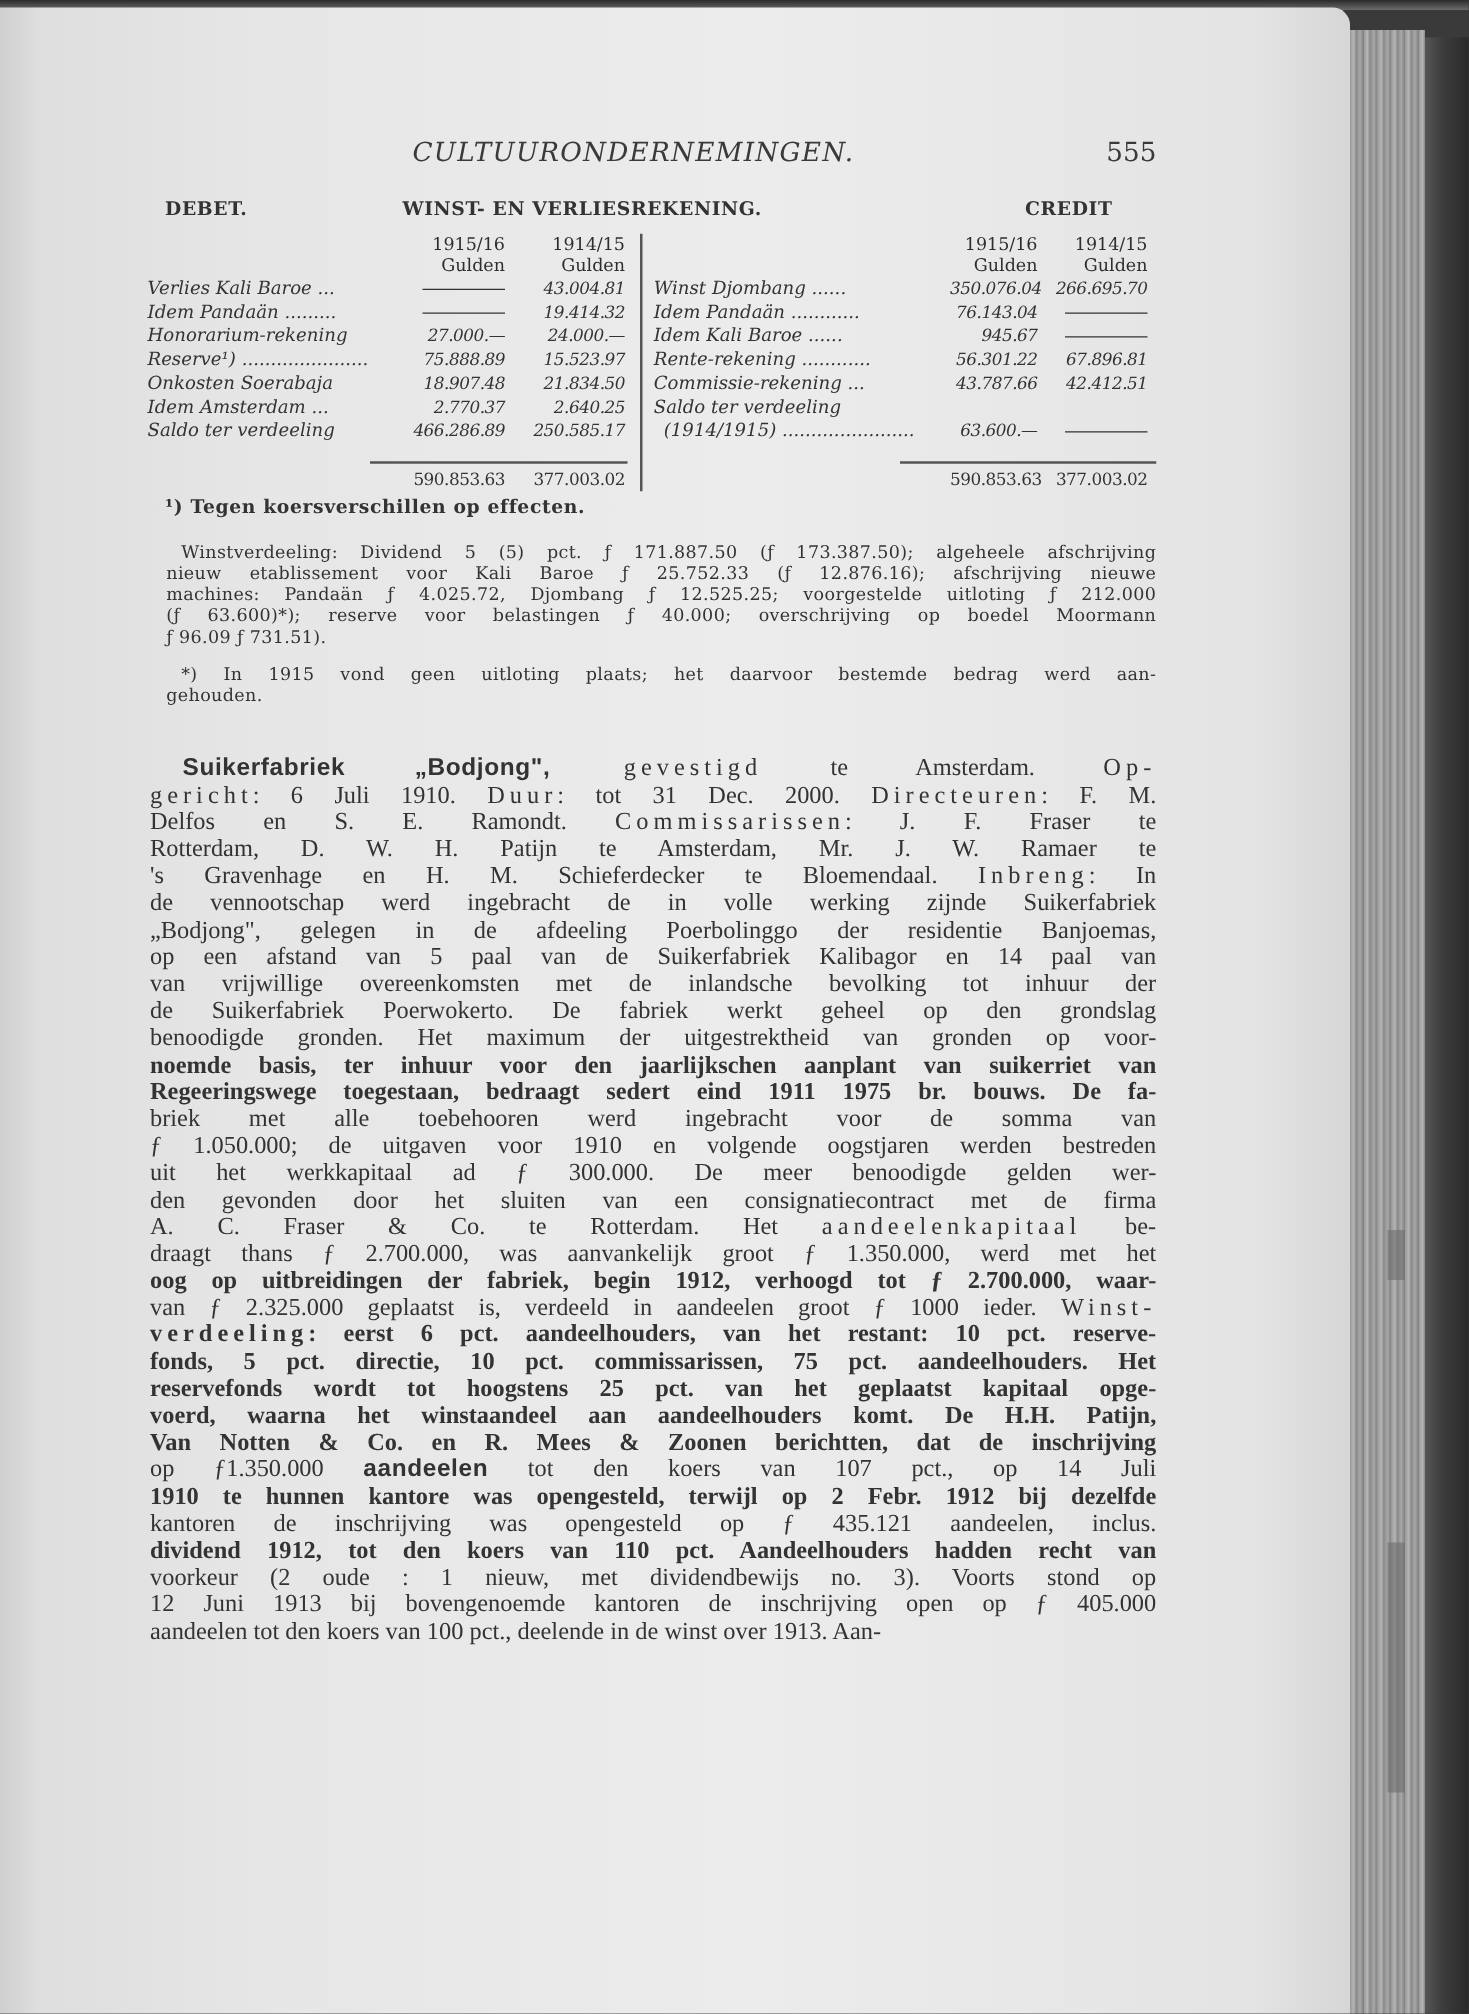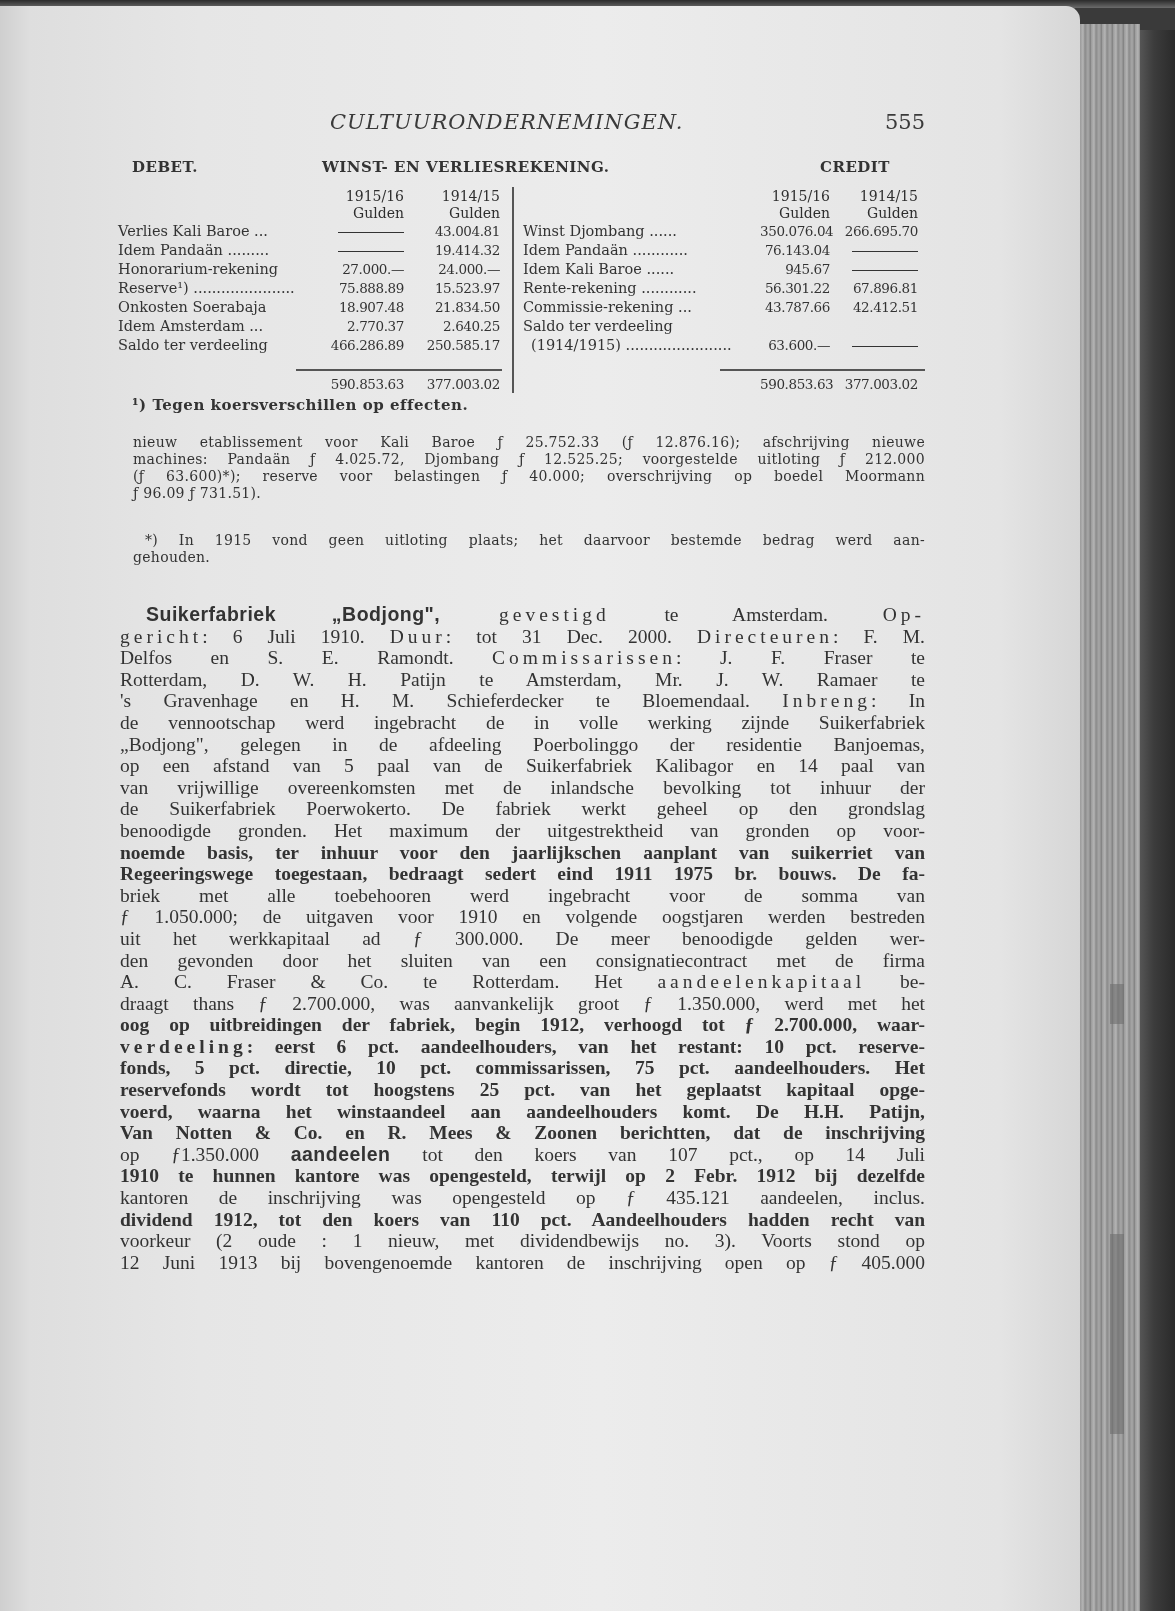--- a/index.html
+++ b/index.html
@@ -36,21 +36,21 @@
     font-family: "DejaVu Serif", serif; font-style: italic;
     font-size: 21px; letter-spacing: 1px; color: #3a3a3a;
   }
   .page-number {
     position: absolute; top: 104px; left: 885px; font-size: 21px; color: #3a3a3a;
   }
 
   
   .acct-head { position: absolute; top: 152px; font-size: 15px; font-weight: bold; letter-spacing: .5px; color: #333; }
   .acct { position: absolute; font-size: 14.5px; color: #333; white-space: nowrap; }
-  .acct .row { position: absolute; height: 19px; line-height: 19px; }
+  .acct .row { position: absolute; height: 19px; line-height: 19px; font-style: italic; }
   .num { position: absolute; text-align: right; font-size: 13.5px; letter-spacing: -.4px; }
   .colhead { position: absolute; text-align: right; font-size: 14px; }
   .dash { display: inline-block; width: 66px; height: 1px; background: #333; vertical-align: middle; }
   .vrule { position: absolute; left: 512px; top: 181px; width: 2px; height: 206px; background: #555; }
   .hrule { position: absolute; height: 2px; background: #555; }
 
   .footnote1 { position: absolute; top: 390px; left: 132px; font-size: 15px; font-weight: bold; letter-spacing: .5px; color: #333; }
 
   .small-para {
     position: absolute; left: 145px; width: 780px; font-size: 14px;
@@ -173,20 +173,21 @@
 
   <div class="hrule" style="left:720px; top:363px; width:205px;"></div>
   <div class="acct" style="left:523px; top:370px;">
     <span class="num" style="left:237px; width:70px;">590.853.63</span>
     <span class="num" style="left:319px; width:76px;">377.003.02</span>
   </div>
 
   <div class="footnote1">¹) Tegen koersverschillen op effecten.</div>
 
   <div class="small-para" style="top:428px;">
+    <div style="text-align-last:justify; padding-left:0px;">Winstverdeeling: Dividend 5 (5) pct. ƒ 171.887.50 (ƒ 173.387.50); algeheele afschrijving</div>
     <div style="text-align-last:justify; margin-left:-12px;">nieuw etablissement voor Kali Baroe ƒ 25.752.33 (ƒ 12.876.16); afschrijving nieuwe</div>
     <div style="text-align-last:justify; margin-left:-12px;">machines: Pandaän ƒ 4.025.72, Djombang ƒ 12.525.25; voorgestelde uitloting ƒ 212.000</div>
     <div style="text-align-last:justify; margin-left:-12px;">(ƒ 63.600)*); reserve voor belastingen ƒ 40.000; overschrijving op boedel Moormann</div>
     <div style="margin-left:-12px;">ƒ 96.09 ƒ 731.51).</div>
   </div>
 
   <div class="small-para" style="top:526px;">
     <div style="text-align-last:justify;">*) In 1915 vond geen uitloting plaats; het daarvoor bestemde bedrag werd aan-</div>
     <div style="margin-left:-12px;">gehouden.</div>
   </div>
@@ -205,31 +206,33 @@
       <span class="line"><span>benoodigde gronden. Het maximum der uitgestrektheid van gronden op voor-</span></span>
       <span class="line"><span class="bold">noemde basis, ter inhuur voor den jaarlijkschen aanplant van suikerriet van</span></span>
       <span class="line"><span class="bold">Regeeringswege toegestaan, bedraagt sedert eind 1911 1975 br. bouws. De fa-</span></span>
       <span class="line"><span>briek met alle toebehooren werd ingebracht voor de somma van</span></span>
       <span class="line"><span>ƒ 1.050.000; de uitgaven voor 1910 en volgende oogstjaren werden bestreden</span></span>
       <span class="line"><span>uit het werkkapitaal ad ƒ 300.000. De meer benoodigde gelden wer-</span></span>
       <span class="line"><span>den gevonden door het sluiten van een consignatiecontract met de firma</span></span>
       <span class="line"><span>A. C. Fraser &amp; Co. te Rotterdam. Het </span><span class="spaced">aandeelenkapitaal</span><span> be-</span></span>
       <span class="line"><span>draagt thans ƒ 2.700.000, was aanvankelijk groot ƒ 1.350.000, werd met het</span></span>
       <span class="line"><span class="bold">oog op uitbreidingen der fabriek, begin 1912, verhoogd tot ƒ 2.700.000, waar-</span></span>
+      <span class="line"><span>van ƒ 2.325.000 geplaatst is, verdeeld in aandeelen groot ƒ 1000 ieder. </span><span class="spaced">Winst-</span></span>
       <span class="line"><span class="spaced bold">verdeeling</span><span class="bold">: eerst 6 pct. aandeelhouders, van het restant: 10 pct. reserve-</span></span>
       <span class="line"><span class="bold">fonds, 5 pct. directie, 10 pct. commissarissen, 75 pct. aandeelhouders. Het</span></span>
       <span class="line"><span class="bold">reservefonds wordt tot hoogstens 25 pct. van het geplaatst kapitaal opge-</span></span>
       <span class="line"><span class="bold">voerd, waarna het winstaandeel aan aandeelhouders komt. De H.H. Patijn,</span></span>
       <span class="line"><span class="bold">Van Notten &amp; Co. en R. Mees &amp; Zoonen berichtten, dat de inschrijving</span></span>
       <span class="line"><span>op ƒ1.350.000 </span><span class="sans-bold">aandeelen</span><span> tot den koers van 107 pct., op 14 Juli</span></span>
       <span class="line"><span class="bold">1910 te hunnen kantore was opengesteld, terwijl op 2 Febr. 1912 bij dezelfde</span></span>
       <span class="line"><span>kantoren de inschrijving was opengesteld op ƒ 435.121 aandeelen, inclus.</span></span>
       <span class="line"><span class="bold">dividend 1912, tot den koers van 110 pct. Aandeelhouders hadden recht van</span></span>
       <span class="line"><span>voorkeur (2 oude : 1 nieuw, met dividendbewijs no. 3). Voorts stond op</span></span>
       <span class="line"><span>12 Juni 1913 bij bovengenoemde kantoren de inschrijving open op ƒ 405.000</span></span>
+      <span class="line last"><span>aandeelen tot den koers van 100 pct., deelende in de winst over 1913. Aan-</span></span>
     </div>
 </div>
 
 <div class="page-stack">
   <div class="tab" style="top:960px; height:40px;"></div>
   <div class="tab" style="top:1210px; height:200px;"></div>
 </div>
 <div class="cover"></div>
 
 </body></html>

